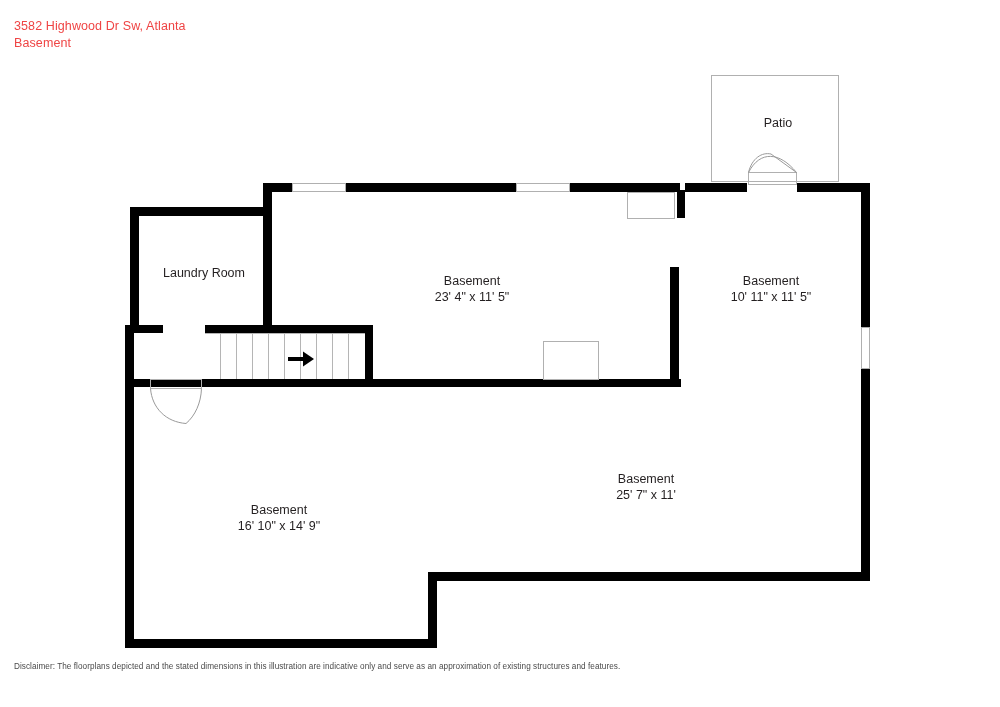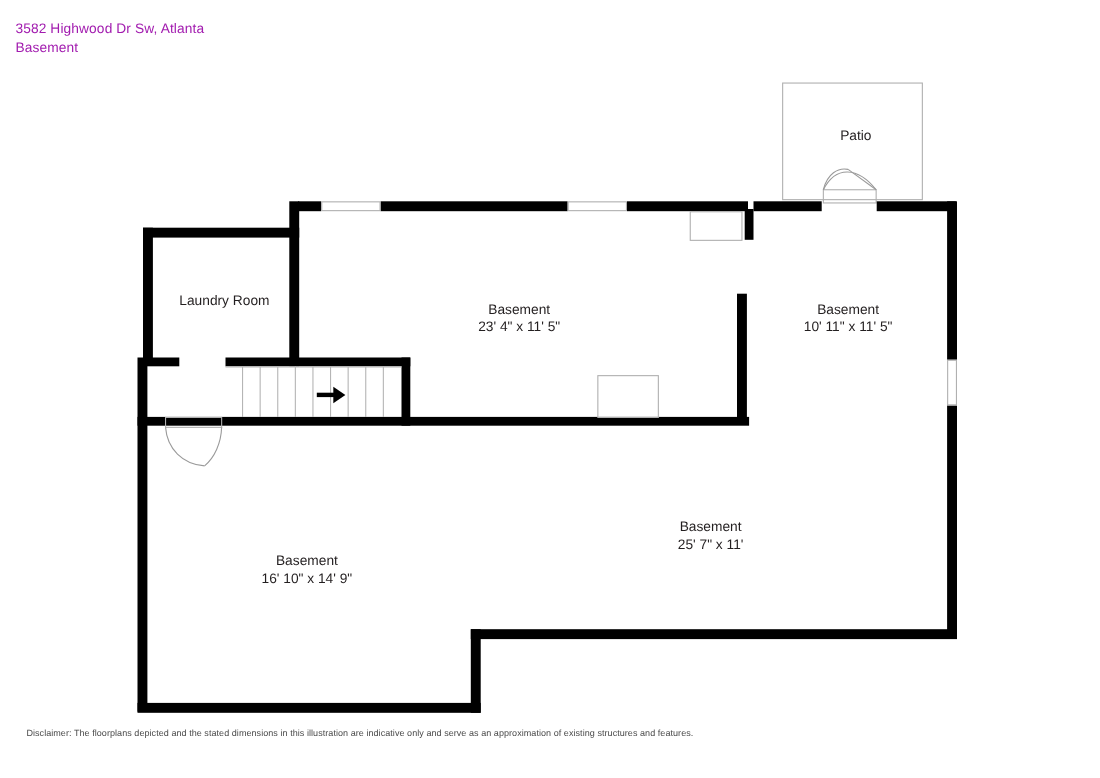--- a/index.html
+++ b/index.html
@@ -17,34 +17,34 @@
     overflow: hidden;
   }
   #plan-header {
     position: absolute;
     left: 14px;
     top: 18px;
     line-height: 17px;
   }
   #plan-header .addr-line {
     font-size: 12.5px;
-    color: #a21caf;
+    color: #ef4444;
     letter-spacing: 0.1px;
     white-space: nowrap;
   }
   #floorplan-canvas {
     position: absolute;
     left: 0;
     top: 0;
     width: 1000px;
     height: 707px;
   }
   #disclaimer {
     position: absolute;
-    left: 24px;
+    left: 14px;
     top: 661px;
     width: 960px;
   }
   #disclaimer p {
     margin: 0 0 9px 0;
     font-size: 8.2px;
     line-height: 11px;
     color: #4a4a4a;
     letter-spacing: 0.05px;
     white-space: nowrap;

